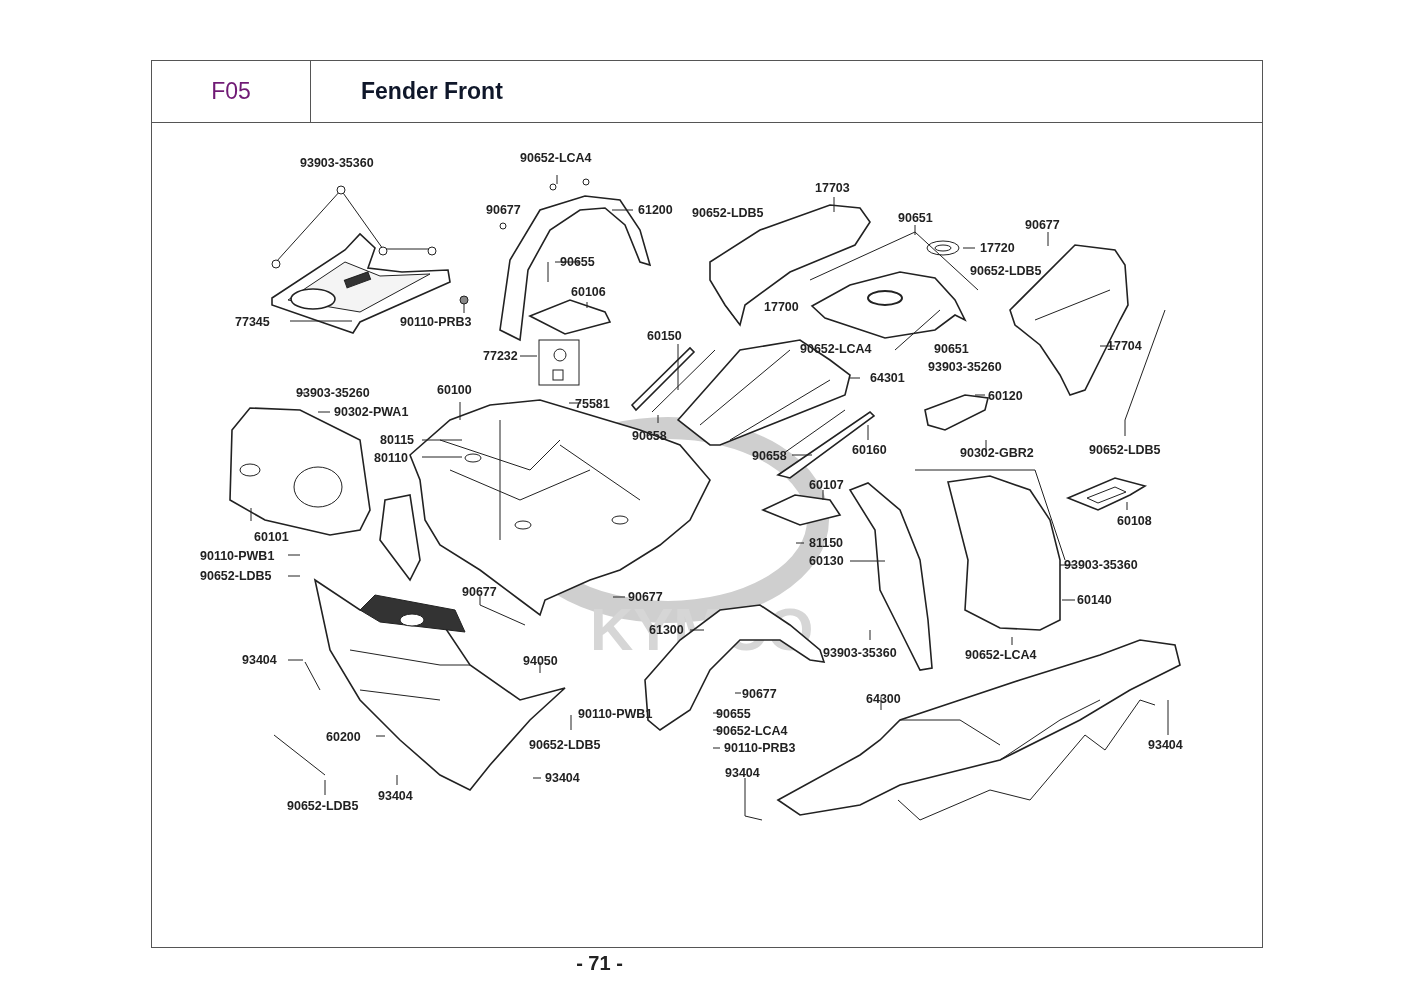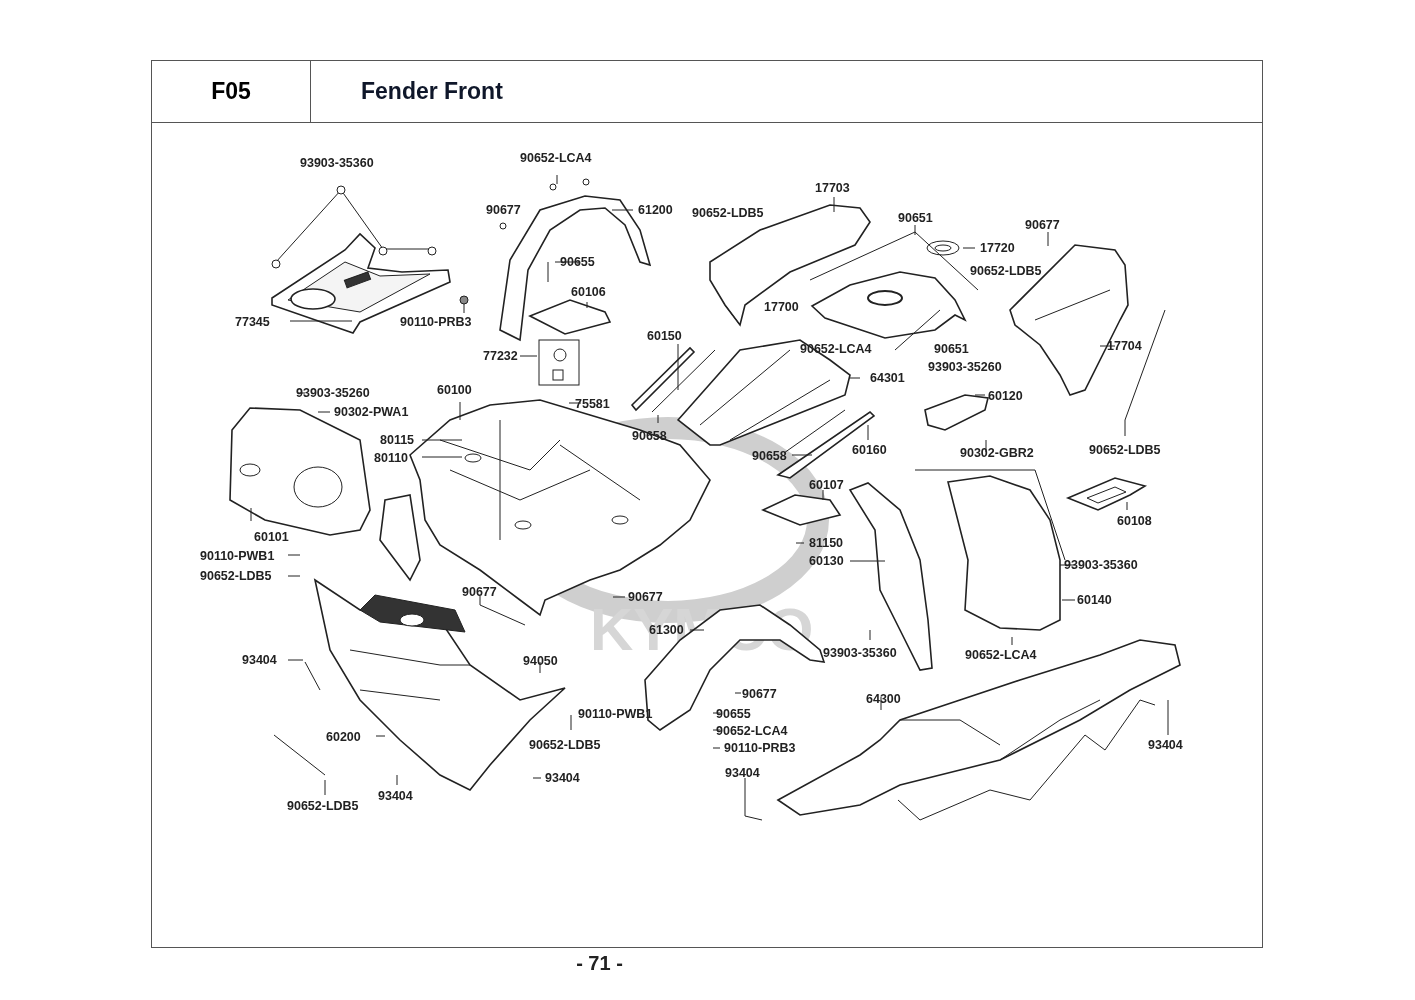--- a/index.html
+++ b/index.html
@@ -2,21 +2,21 @@
 <html><head>
 <meta charset="utf-8">
 <style>
   html, body { margin:0; padding:0; background:#ffffff; }
   body { width:1415px; height:1000px; position:relative; overflow:hidden;
          font-family:"Liberation Sans", sans-serif; color:#222; }
   .frame-header { position:absolute; left:151px; top:60px; width:1112px; height:62px;
                   border:1.5px solid #555; border-bottom:none; box-sizing:border-box; }
   .code-cell { position:absolute; left:0; top:0; width:158px; height:100%;
                border-right:1.5px solid #555; display:flex; align-items:center; justify-content:center;
-               font-weight:bold; font-size:23px; color:#000000; }
+               font-weight:normal; font-size:23px; color:#701a75; }
   .title-cell { position:absolute; left:209px; top:0; height:100%; display:flex; align-items:center;
                 font-weight:bold; font-size:23px; color:#0f172a; }
   .frame-body { position:absolute; left:151px; top:122px; width:1112px; height:826px;
                 border:1.5px solid #555; box-sizing:border-box; }
   .page-number { position:absolute; left:0; width:1199px; top:952px; text-align:center;
                  font-weight:bold; font-size:20px; color:#222; }
   svg#diagram { position:absolute; left:0; top:0; }
   .lbl { font-family:"Liberation Sans", sans-serif; font-weight:bold; font-size:12.5px; fill:#222; }
   .ln { stroke:#222; stroke-width:1; fill:none; }
   .part { stroke:#222; stroke-width:1.6; fill:#fff; }

